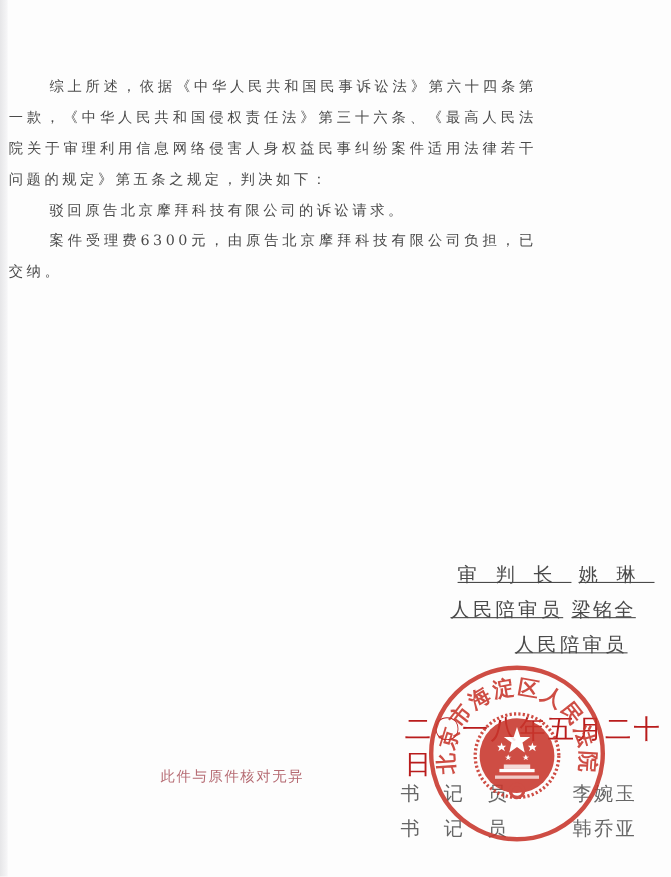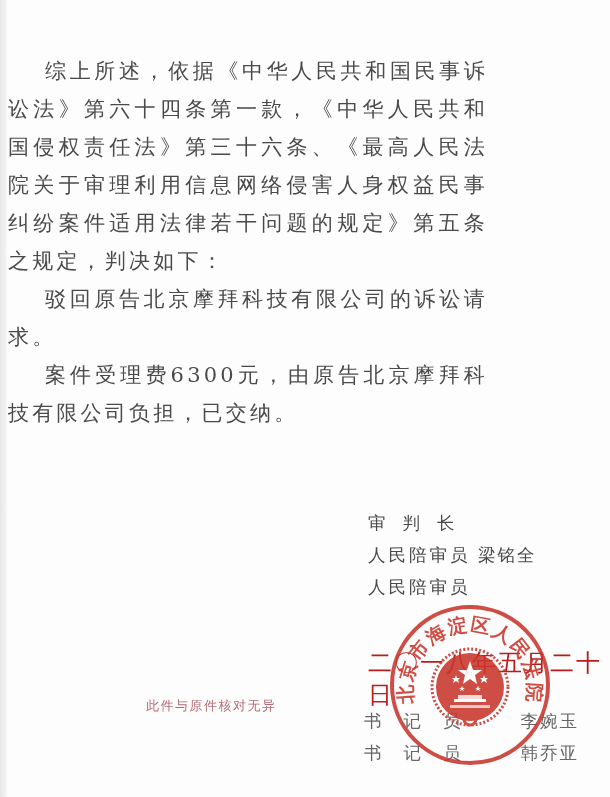--- a/index.html
+++ b/index.html
@@ -8,26 +8,26 @@
       background: #fdfdfd;
       font-family: "DejaVu Serif", "Liberation Serif", serif;
       color: #4a4a4a;
       position: relative;
     }
     .edge-shadow {
       position: absolute; left: 0; top: 0; width: 7px; height: 797px;
       background: linear-gradient(to right, #e6e6e8, #f7f7f8);
     }
     .body-text {
-      position: absolute; left: 8px; top: 52px; width: 480px;
-      font-size: 21px; line-height: 38px; letter-spacing: 3.2px;
+      position: absolute; left: 8px; top: 66px; width: 480px;
+      font-size: 13px; line-height: 28px; letter-spacing: 3.2px;
     }
     .para { margin: 0; text-indent: 37px; text-align: justify; }
     .sig-block { position: absolute; left: 368px; top: 507px; font-size: 17.5px; line-height: 32px; }
-    .sig-row { display: flex; width: 210px; justify-content: flex-start; }
+    .sig-row { display: flex; width: 210px; justify-content: flex-end; text-decoration: underline; }
     .sig-role { letter-spacing: 3px; width: 110px; }
     .sig-role.spread { letter-spacing: 17px; }
     .sig-name { letter-spacing: 2px; text-align: right; }
     .sig-name.spread { letter-spacing: 17px; margin-right: -17px; }
     .date-line { position: absolute; left: 368px; top: 647px; font-size: 24px; letter-spacing: 2px; color: #b91c1c; }
     .clerk-block { position: absolute; left: 364px; top: 705px; font-size: 17.5px; line-height: 32px; color: #666; }
     .clerk-row { display: flex; width: 215px; justify-content: space-between; font-family: Liberation Serif, serif; }
     .clerk-role { letter-spacing: 22px; }
     .certify { position: absolute; left: 132px; top: 697px; font-family: "DejaVu Sans", "Liberation Sans", sans-serif;
       font-size: 13px; letter-spacing: 1.5px; color: #b56a72; margin-left: 14px; }
@@ -40,20 +40,21 @@
 
 <div class="body-text">
   <p class="para">综上所述，依据《中华人民共和国民事诉讼法》第六十四条第一款，《中华人民共和国侵权责任法》第三十六条、《最高人民法院关于审理利用信息网络侵害人身权益民事纠纷案件适用法律若干问题的规定》第五条之规定，判决如下：</p>
   <p class="para">驳回原告北京摩拜科技有限公司的诉讼请求。</p>
   <p class="para">案件受理费6300元，由原告北京摩拜科技有限公司负担，已交纳。</p>
 </div>
 
 <div class="sig-block">
   <div class="sig-row">
     <span class="sig-role spread">审判长</span>
+    <span class="sig-name spread">姚琳</span>
   </div>
   <div class="sig-row">
     <span class="sig-role">人民陪审员</span>
     <span class="sig-name">梁铭全</span>
   </div>
   <div class="sig-row">
     <span class="sig-role">人民陪审员</span>
   </div>
 </div>
 

